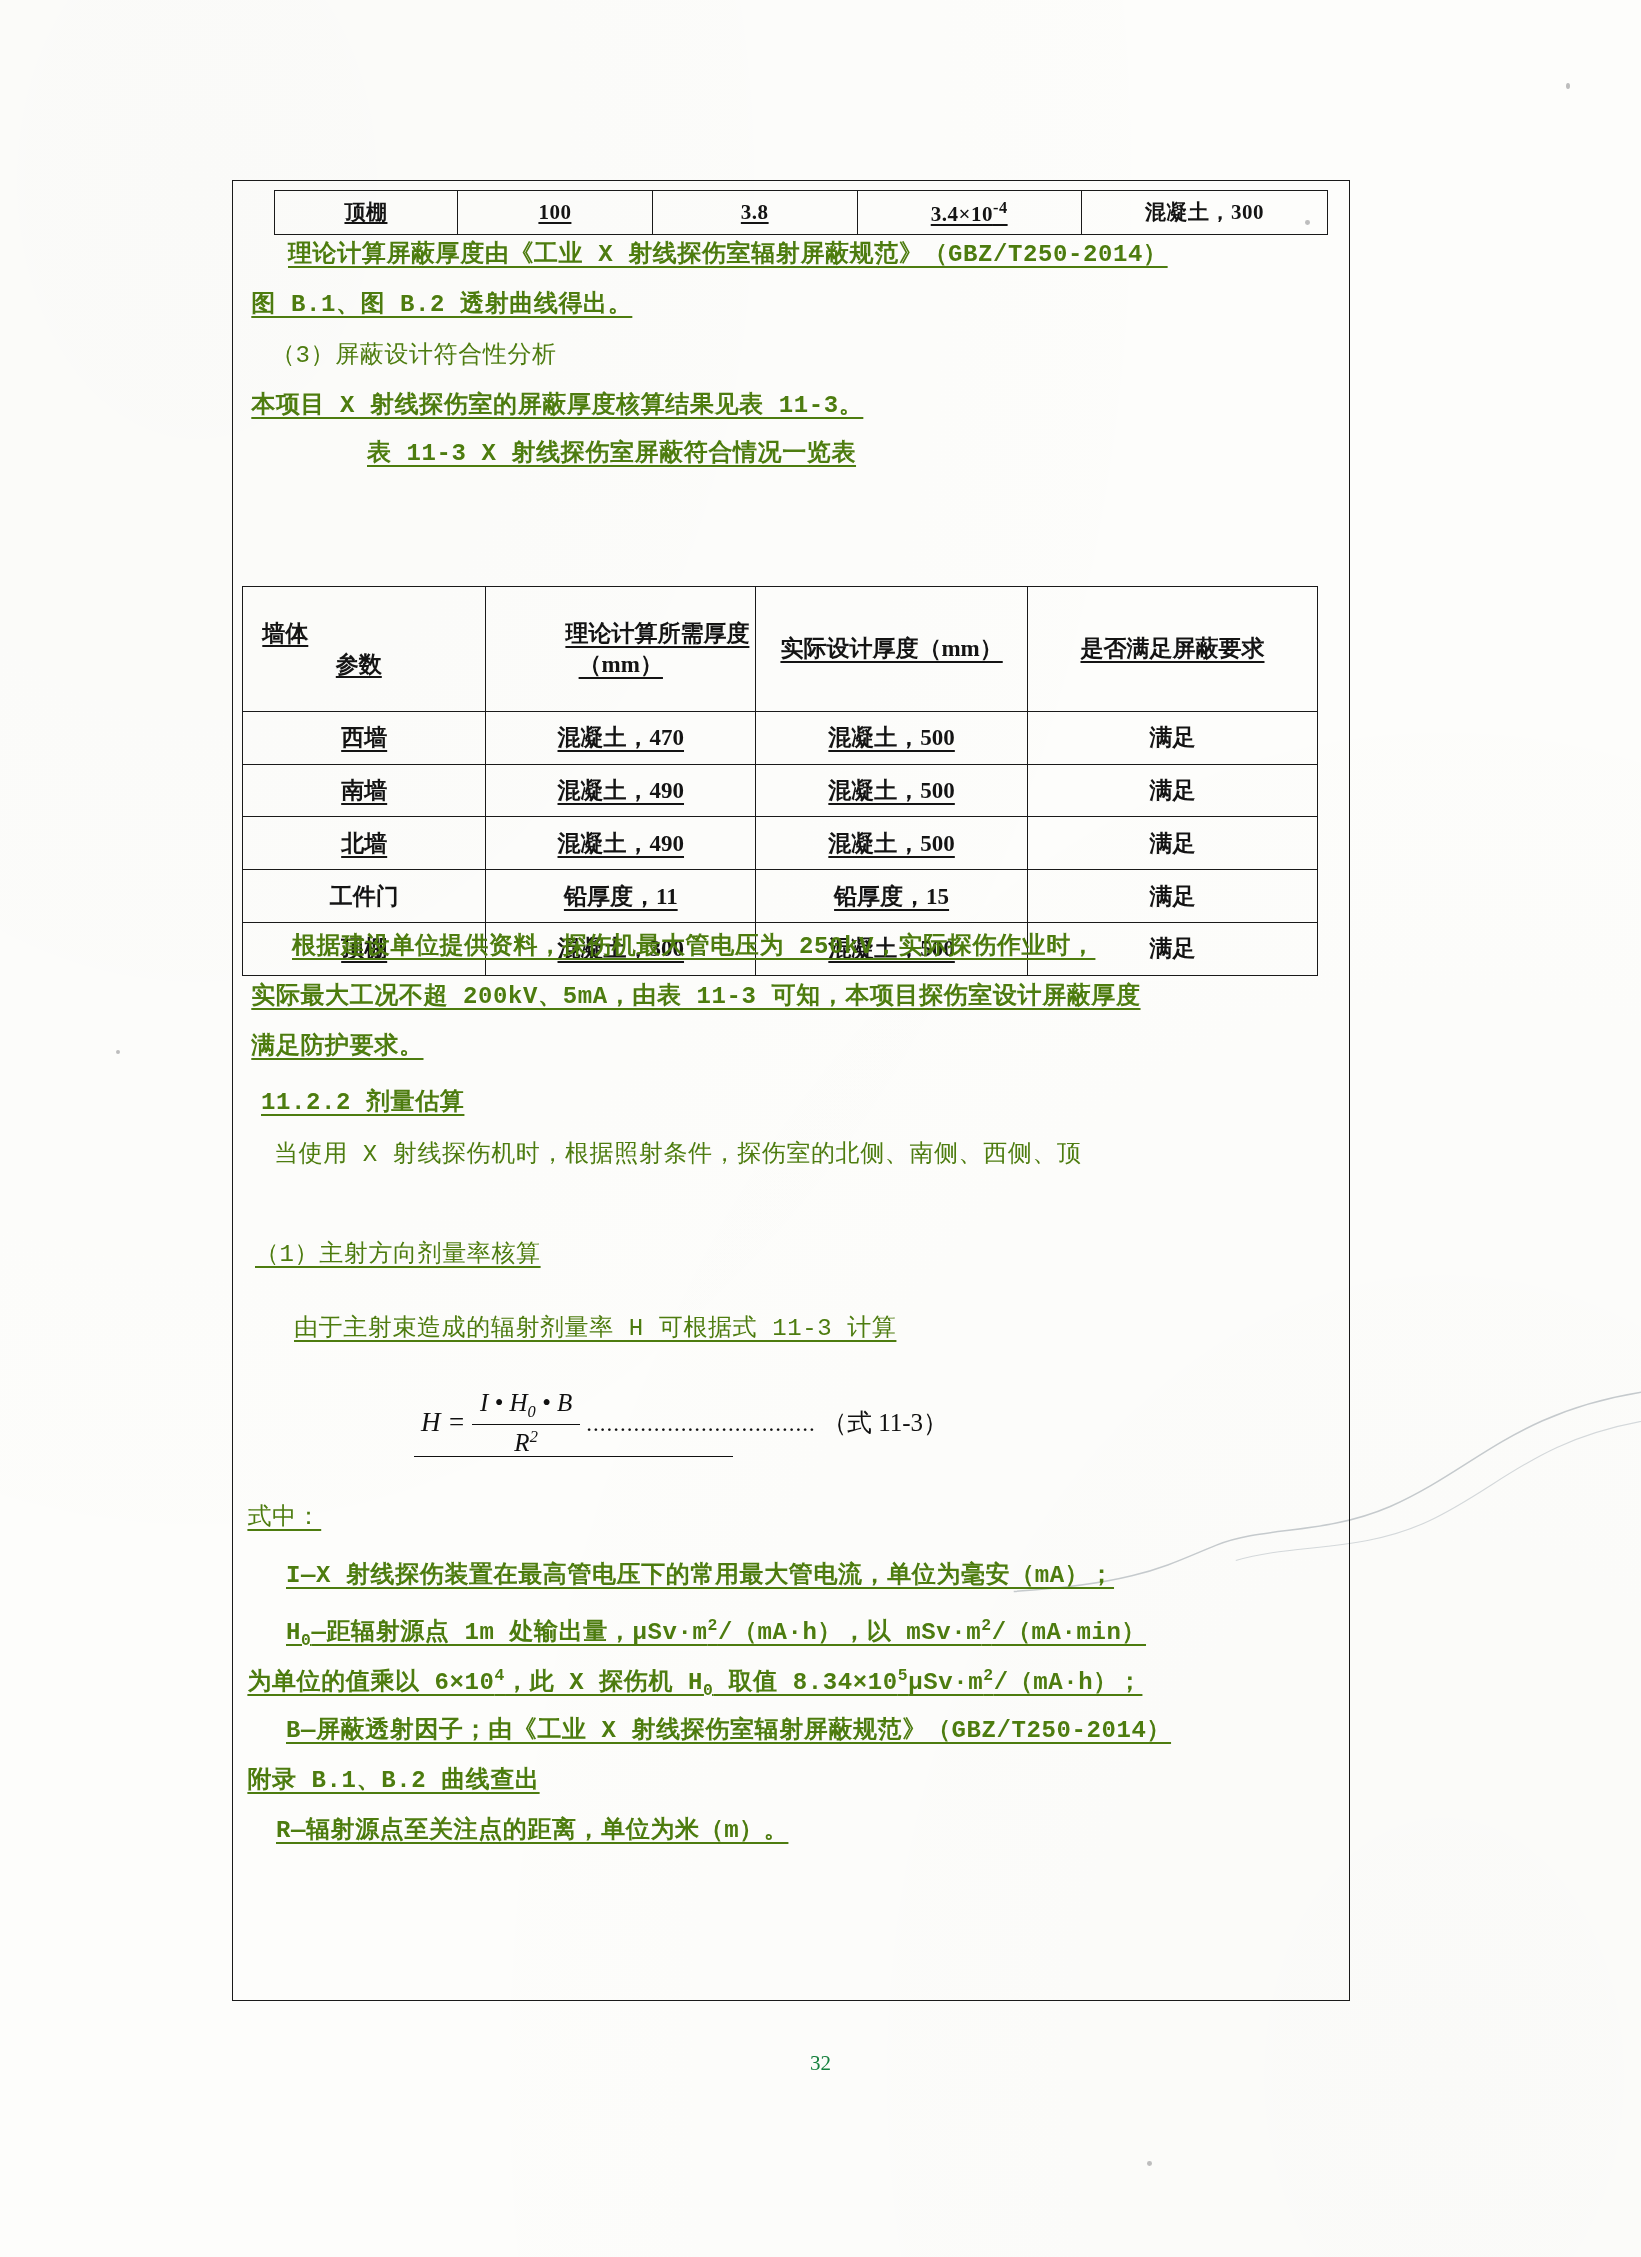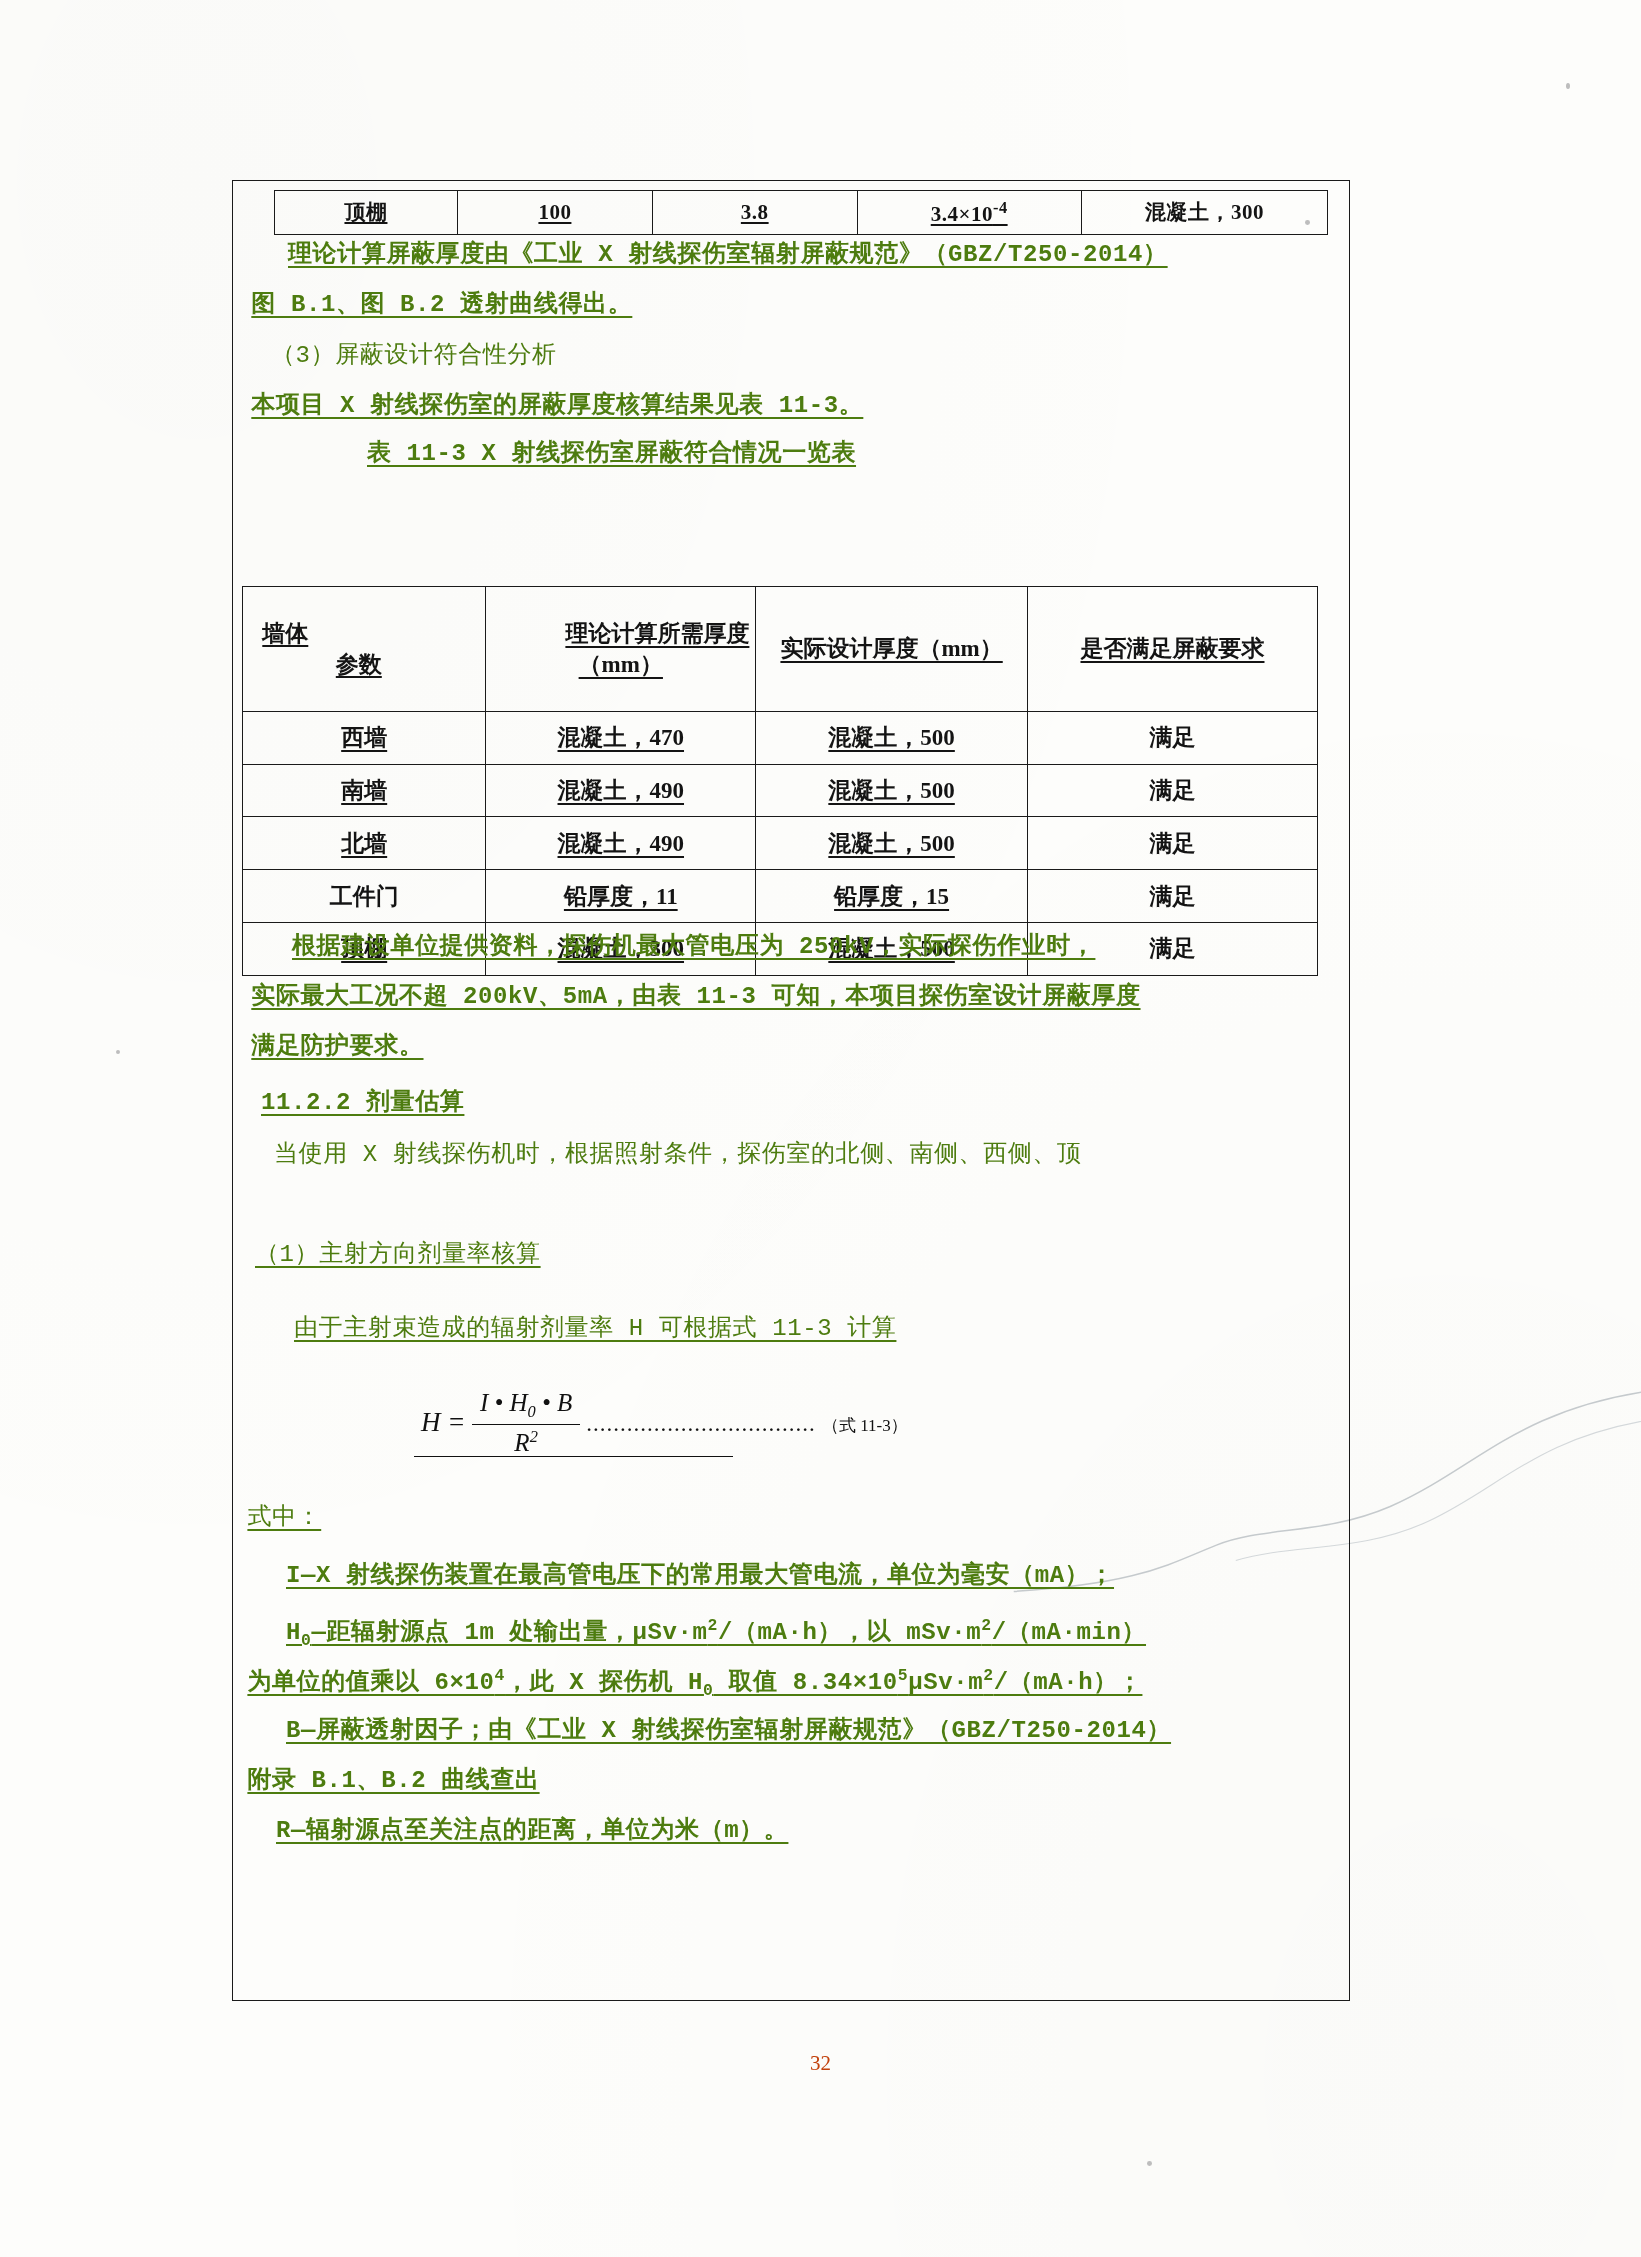--- a/index.html
+++ b/index.html
@@ -169,21 +169,21 @@
   }
 
   .pageno {
     position: absolute;
     left: 0;
     top: 2051px;
     width: 1641px;
     text-align: center;
     font-size: 21px;
     font-family: "Liberation Serif", serif;
-    color: #c2410c;
+    color: #15803d;
   }
 
   
   .curve {
     position: absolute;
     right: -9.7px;
     top: 1381px;
     width: 676px;
     height: 251px;
     pointer-events: none;
@@ -304,21 +304,21 @@
 
     <div class="formula">
       <span class="frm-h">
         <span>H =</span>
       </span>
       <span class="frac">
         <span class="num">I • H<span class="sub">0</span> • B</span>
         <span class="den">R<span class="sup">2</span></span>
       </span>
       <span class="dots">..................................</span>
-      <span style="font-size:17px;">（式 11-3）</span>
+      <span style="font-size:25px;">（式 11-3）</span>
     </div>
     <div class="formula-underline"></div>
 
     <div class="para ul" style="left:15.4px; top:1313px; width:116px;">式中：</div>
 
     <div class="para bold ul" style="left:54px; top:1371px; width:1041px;">I—X 射线探伤装置在最高管电压下的常用最大管电流，单位为毫安（mA）；</div>
 
     <div class="para bold ul" style="left:54px; top:1421px; width:1041px;">H<span class="sub">0</span>—距辐射源点 1m 处输出量，μSv·m<span class="sup">2</span>/（mA·h），以 mSv·m<span class="sup">2</span>/（mA·min）</div>
     <div class="para bold ul" style="left:15.4px; top:1471px; width:1079px;">为单位的值乘以 6×10<span class="sup">4</span>，此 X 探伤机 H<span class="sub">0</span> 取值 8.34×10<span class="sup">5</span>μSv·m<span class="sup">2</span>/（mA·h）；</div>
 

